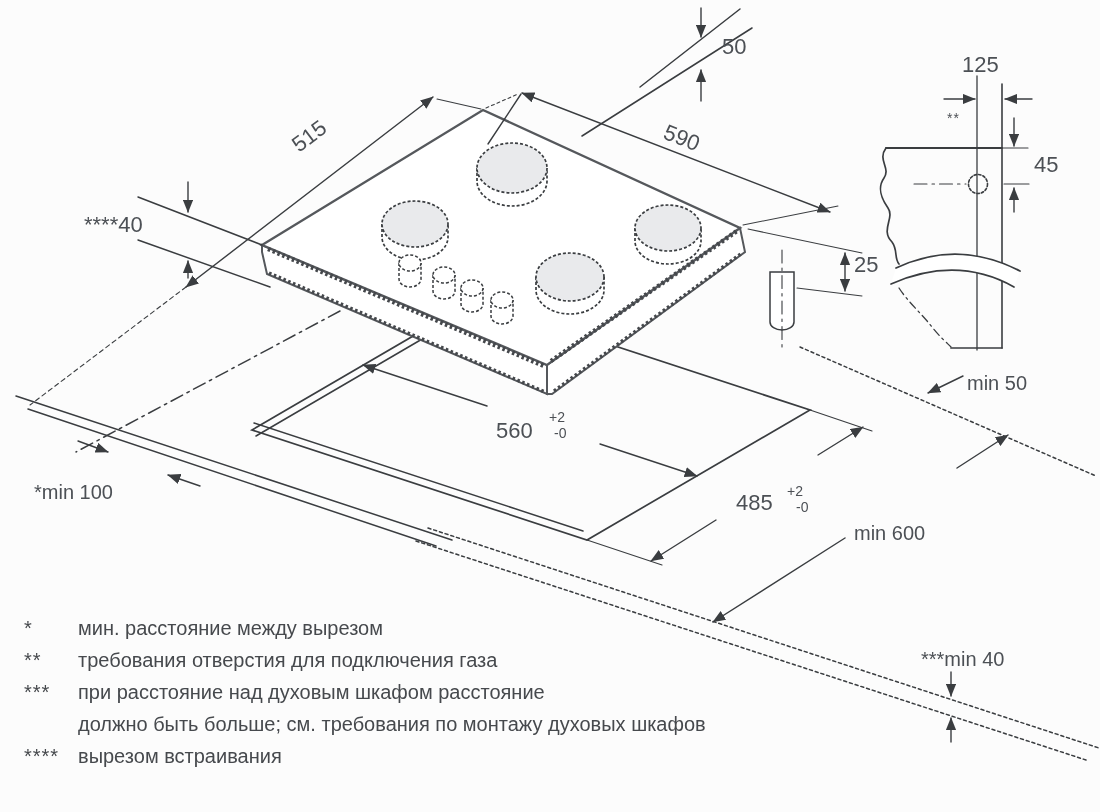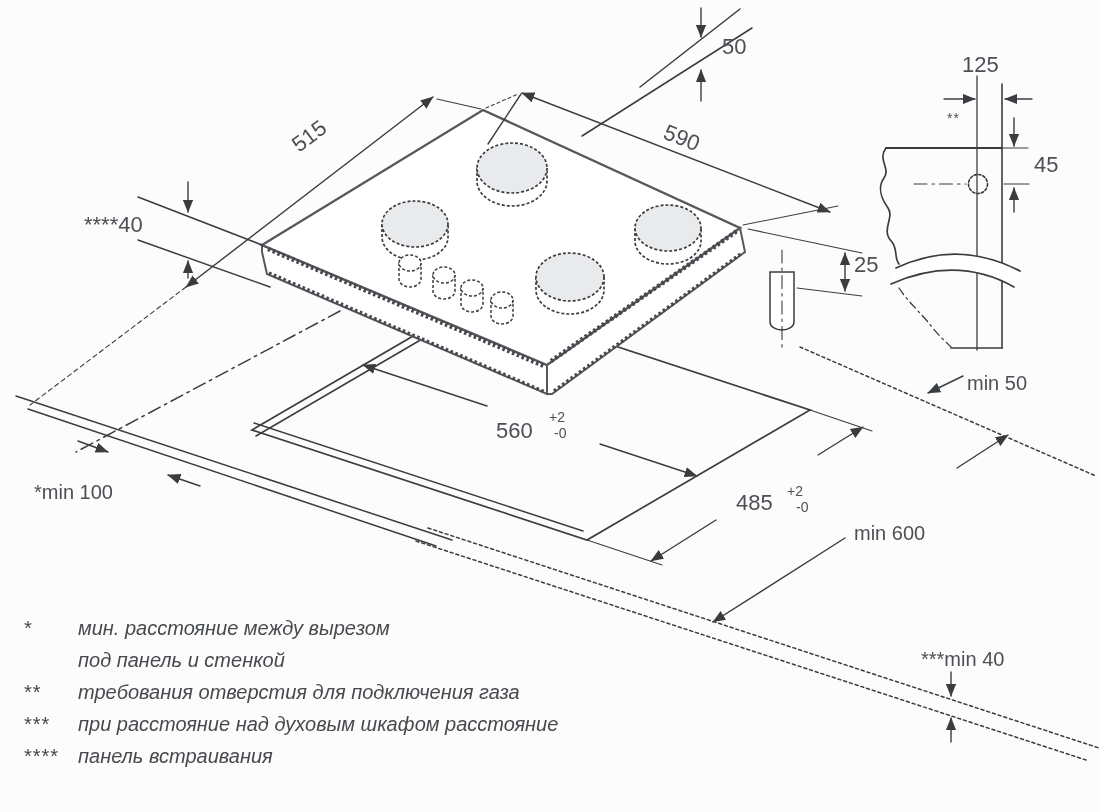--- a/index.html
+++ b/index.html
@@ -21,21 +21,21 @@
   .knob-body{fill:#ffffff;stroke:#3a3d40;stroke-width:1.5;stroke-dasharray:3 2;}
   .knob-top{fill:#ffffff;stroke:#3a3d40;stroke-width:1.5;stroke-dasharray:3 2;}
   .t{font:22px "Liberation Sans",sans-serif;fill:#4c5055;}
   .tm{font:20px "Liberation Sans",sans-serif;fill:#4c5055;}
   .ts{font:14px "Liberation Sans",sans-serif;fill:#4c5055;}
   .arrhead{fill:#3a3d40;}
   .footnotes{position:absolute;left:24px;top:612px;width:720px;color:#46494d;
              font-size:20px;line-height:32px;}
   .fn-row{display:flex;}
   .fn-marker{width:54px;flex:0 0 54px;letter-spacing:1px;}
-  .fn-text{flex:1;font-style:italic;}
+  .fn-text{flex:1;}
 </style>
 </head>
 <body>
 
 <div id="stage">
 <svg width="1100" height="812" viewBox="0 0 1100 812">
   <defs>
     <marker id="arr" viewBox="0 0 10 8" refX="9.5" refY="4" markerWidth="13" markerHeight="10.4" orient="auto-start-reverse" markerUnits="userSpaceOnUse">
       <path d="M0,0 L10,4 L0,8 Z" class="arrhead"></path>
     </marker>
@@ -203,29 +203,29 @@
     <text class="t" x="1034" y="172">45</text>
   </g>
 </svg>
 
 <div class="footnotes">
   <div class="fn-row">
     <span class="fn-marker">*</span>
     <span class="fn-text">мин. расстояние между вырезом</span>
   </div>
   <div class="fn-row">
-    <span class="fn-marker"></span>
-    <span class="fn-text">под панель и стенкой</span>
-  </div>
-  <div class="fn-row">
     <span class="fn-marker">**</span>
     <span class="fn-text">требования отверстия для подключения газа</span>
   </div>
   <div class="fn-row">
     <span class="fn-marker">***</span>
     <span class="fn-text">при расстояние над духовым шкафом расстояние</span>
   </div>
   <div class="fn-row">
+    <span class="fn-marker"></span>
+    <span class="fn-text">должно быть больше; см. требования по монтажу духовых шкафов</span>
+  </div>
+  <div class="fn-row">
     <span class="fn-marker">****</span>
-    <span class="fn-text">панель встраивания</span>
+    <span class="fn-text">вырезом встраивания</span>
   </div>
 </div>
 </div>
 
 </body></html>

